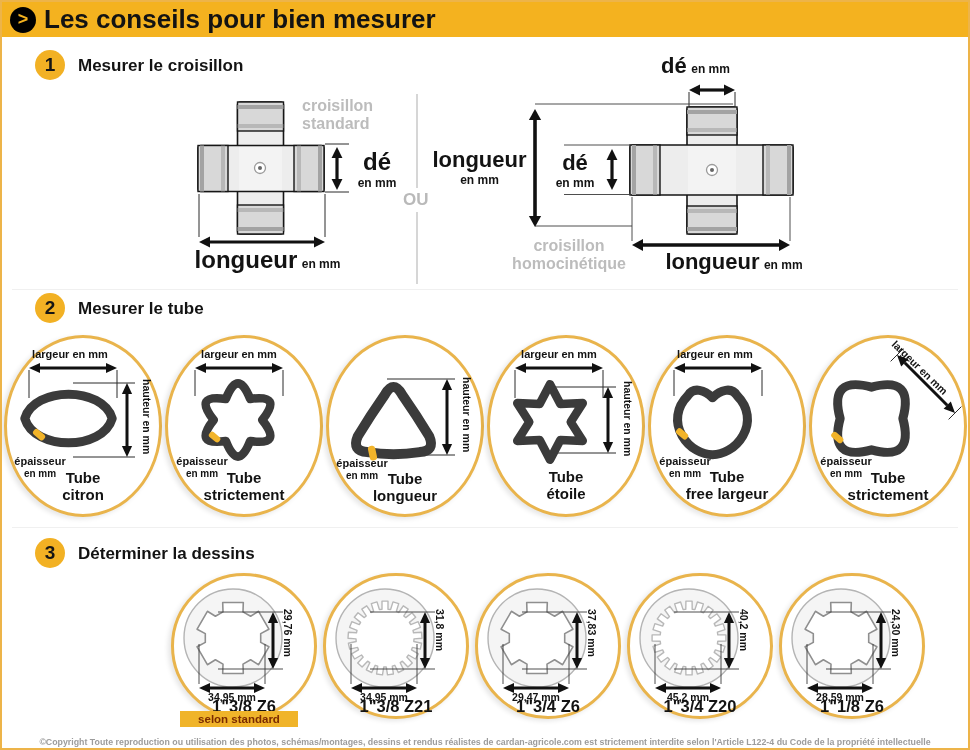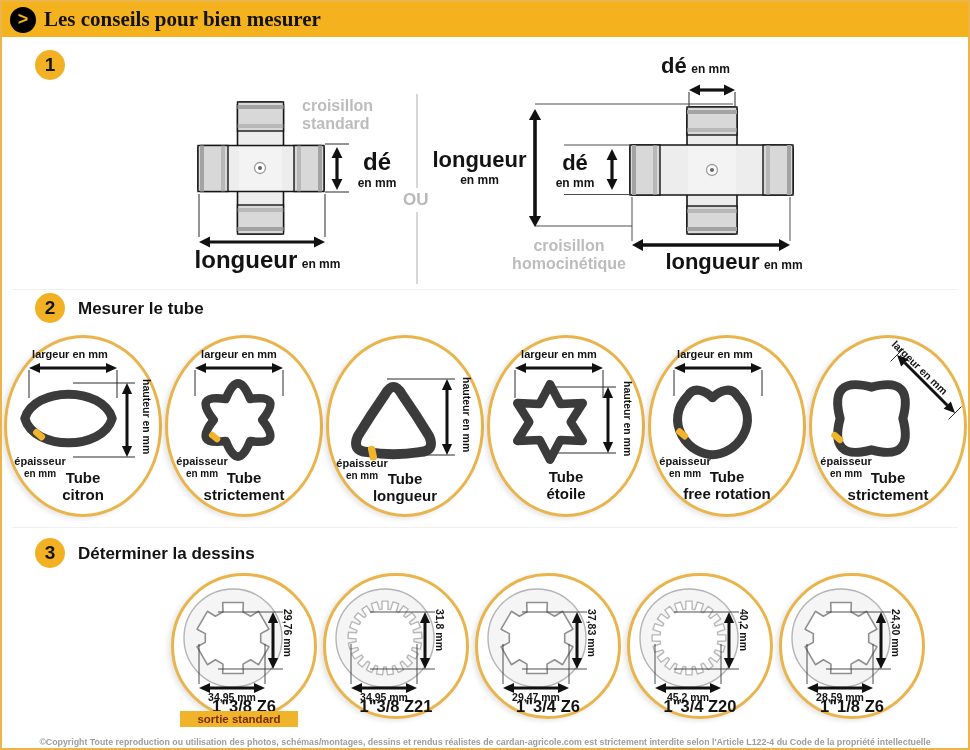--- a/index.html
+++ b/index.html
@@ -3,21 +3,21 @@
 <meta charset="utf-8">
 <style>
   html,body{margin:0;padding:0;background:#fff;}
   .page{position:relative;width:970px;height:750px;background:#fff;border:2px solid #EDB449;
         box-sizing:border-box;overflow:hidden;font-family:"Liberation Sans",sans-serif;color:#131313;}
   .abs{position:absolute;}
   
   .hdr{position:absolute;top:0;left:0;right:0;height:35px;background:#F4B21F;display:flex;align-items:center;}
   .hdr-icon{width:26px;height:26px;border-radius:50%;background:#000;color:#F4B21F;display:flex;
             align-items:center;justify-content:center;font-weight:900;font-size:18px;margin-left:8px;}
-  .hdr-title{font-size:21px;font-weight:800;margin-left:8px;font-family:Liberation Serif, serif;}
+  .hdr-title{font-size:26px;font-weight:800;margin-left:8px;}
   
   .badge-num{position:absolute;width:30px;height:30px;border-radius:50%;background:#F2B124;color:#151515;
              font-weight:800;font-size:19px;display:flex;align-items:center;justify-content:center;}
   .sec-title{position:absolute;font-weight:800;font-size:17px;}
   .sep{position:absolute;left:10px;right:10px;height:1px;background:#f0f0f0;}
   
   .gray-cap{position:absolute;color:#bcbcbc;font-weight:800;line-height:1.12;font-size:16px;}
   .dim-label{position:absolute;text-align:center;line-height:1.05;}
   .big{font-size:24px;font-weight:800;}
   .big2{font-size:22px;font-weight:800;}
@@ -56,20 +56,21 @@
 
   <div class="hdr">
     <div class="hdr-icon">&gt;</div>
     <div class="hdr-title">Les conseils pour bien mesurer</div>
   </div>
 
   <div class="sep" style="top:287px"></div>
   <div class="sep" style="top:525px"></div>
 
   <div class="badge-num" style="left:33px;top:48px">1</div>
+  <div class="sec-title" style="left:76px;top:54px">Mesurer le croisillon</div>
 
   <svg class="abs" style="left:140px;top:85px" width="280" height="200" viewBox="0 0 280 200">
     <rect class="cross-body" x="95.5" y="15" width="46" height="132" rx="3"></rect>
     <rect class="cross-body" x="56" y="58.5" width="126" height="46" rx="3"></rect>
     <rect class="ctr" x="97" y="60" width="43" height="43"></rect>
 
     <rect class="cap" x="95.5" y="15" width="46" height="29"></rect>
     <rect class="band" x="95.5" y="18" width="46" height="4"></rect>
       <rect class="band" x="95.5" y="37" width="46" height="4" opacity="0.6"></rect>
     <rect class="cap" x="95.5" y="118" width="46" height="29"></rect>
@@ -311,21 +312,21 @@
         <path class="tube-shape" d="M50,26 C42,18 30,14 24,24 C12,36 10,52 18,66 C26,80 40,86 50,86 C60,86 74,80 82,66 C90,52 88,36 76,24 C70,14 58,18 50,26 Z"></path>
         <rect class="tick" x="-3.5" y="-7" width="7" height="14" rx="3" transform="translate(18,64) rotate(-50)"></rect>
       </g>
     </svg>
     <div class="tlabel" style="left:9px;top:10px;width:110px">largeur en mm</div>
     <div class="ep" style="left:0;top:117px;width:68px">
       <span class="l1">épaisseur</span>
         <span class="l2">en mm</span>
     </div>
     <div class="tname" style="top:131px">
-      <span>Tube</span><br><span>free rotation</span>
+      <span>Tube</span><br><span>free largeur</span>
     </div>
   </div>
 
   <div class="ell" style="left:807px;top:333px;width:158px;height:182px">
     <svg width="152" height="176" viewBox="0 0 152 176">
       <line class="thin" x1="78.6" y1="23.4" x2="91.4" y2="10.6"></line>
         <line class="thin" x1="136.6" y1="81.4" x2="149.4" y2="68.6"></line>
       <g>
           <line x1="92.77817459305203" y1="24.77817459305202" x2="135.22182540694797" y2="67.22182540694797" stroke="#111" stroke-width="3"></line>
           <polygon points="85,17 89.17193000900063,28.384419177103414 96.38441917710342,21.17193000900063" fill="#111"></polygon>
@@ -365,21 +366,21 @@
       <g>
           <line x1="36" y1="112" x2="80" y2="112" stroke="#111" stroke-width="3"></line>
           <polygon points="25,112 36,117.1 36,106.9" fill="#111"></polygon>
           <polygon points="91,112 80,117.1 80,106.9" fill="#111"></polygon>
         </g>
     </svg>
     <div class="vlabel" style="left:120px;top:33px">29,76 mm</div>
     <div class="mlab" style="left:8px;top:115px;width:100px">34,95 mm</div>
     <div class="sname" style="top:121px">1"3/8 Z6</div>
   </div>
-  <div class="sortie-badge" style="left:178px;top:709px;width:118px">sortie standard</div>
+  <div class="sortie-badge" style="left:178px;top:709px;width:118px">selon standard</div>
 
   <div class="ell" style="left:321px;top:571px;width:146px;height:146px">
     <svg width="140" height="140" viewBox="0 0 140 140">
       <circle cx="59" cy="62" r="49" fill="#f5f5f5" stroke="#b4b4b4" stroke-width="1.4"></circle>
       <path fill="#fff" stroke="#b8b8b8" stroke-width="1.4" stroke-linejoin="round" d="M56.0,25.1L62.0,25.1L62.0,33.2L64.6,33.5L67.0,25.9L72.7,27.6L70.4,35.3L72.7,36.5L77.3,29.8L82.2,33.2L77.8,39.9L79.7,41.6L86.0,36.7L89.7,41.3L83.4,46.4L84.7,48.6L92.2,45.7L94.4,51.3L87.0,54.3L87.5,56.8L95.6,56.3L96.0,62.2L88.0,62.9L87.8,65.5L95.6,67.3L94.3,73.1L86.4,71.4L85.5,73.8L92.4,77.9L89.4,83.0L82.5,79.0L80.8,81.1L86.3,87.0L81.9,91.1L76.4,85.2L74.2,86.7L77.7,93.9L72.3,96.5L68.8,89.3L66.3,90.1L67.4,98.0L61.5,98.9L60.3,91.0L57.7,91.0L56.5,98.9L50.6,98.0L51.7,90.1L49.2,89.3L45.7,96.5L40.3,93.9L43.8,86.7L41.6,85.2L36.1,91.1L31.7,87.0L37.2,81.1L35.5,79.0L28.6,83.0L25.6,77.9L32.5,73.8L31.6,71.4L23.7,73.1L22.4,67.3L30.2,65.5L30.0,62.9L22.0,62.2L22.4,56.3L30.5,56.8L31.0,54.3L23.6,51.3L25.8,45.7L33.3,48.6L34.6,46.4L28.3,41.3L32.0,36.7L38.3,41.6L40.2,39.9L35.8,33.2L40.7,29.8L45.3,36.5L47.6,35.3L45.3,27.6L51.0,25.9L53.4,33.5L56.0,33.2Z"></path>
       <line class="thin2" x1="44" y1="36" x2="109" y2="36"></line>
         <line class="thin2" x1="44" y1="93" x2="109" y2="93"></line>
       <g>
           <line x1="99" y1="47" x2="99" y2="82" stroke="#111" stroke-width="3"></line>
           <polygon points="99,36 93.9,47 104.1,47" fill="#111"></polygon>

